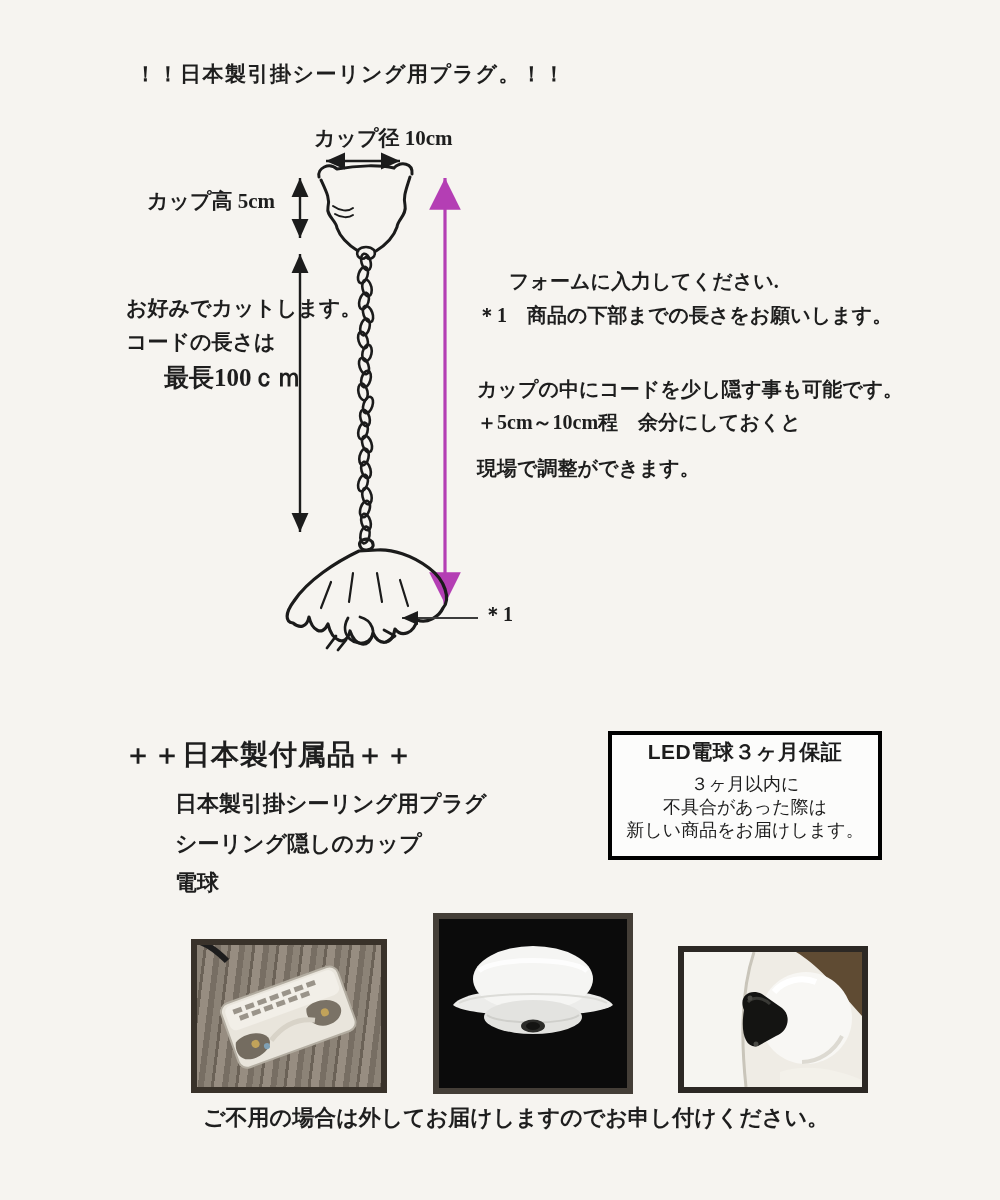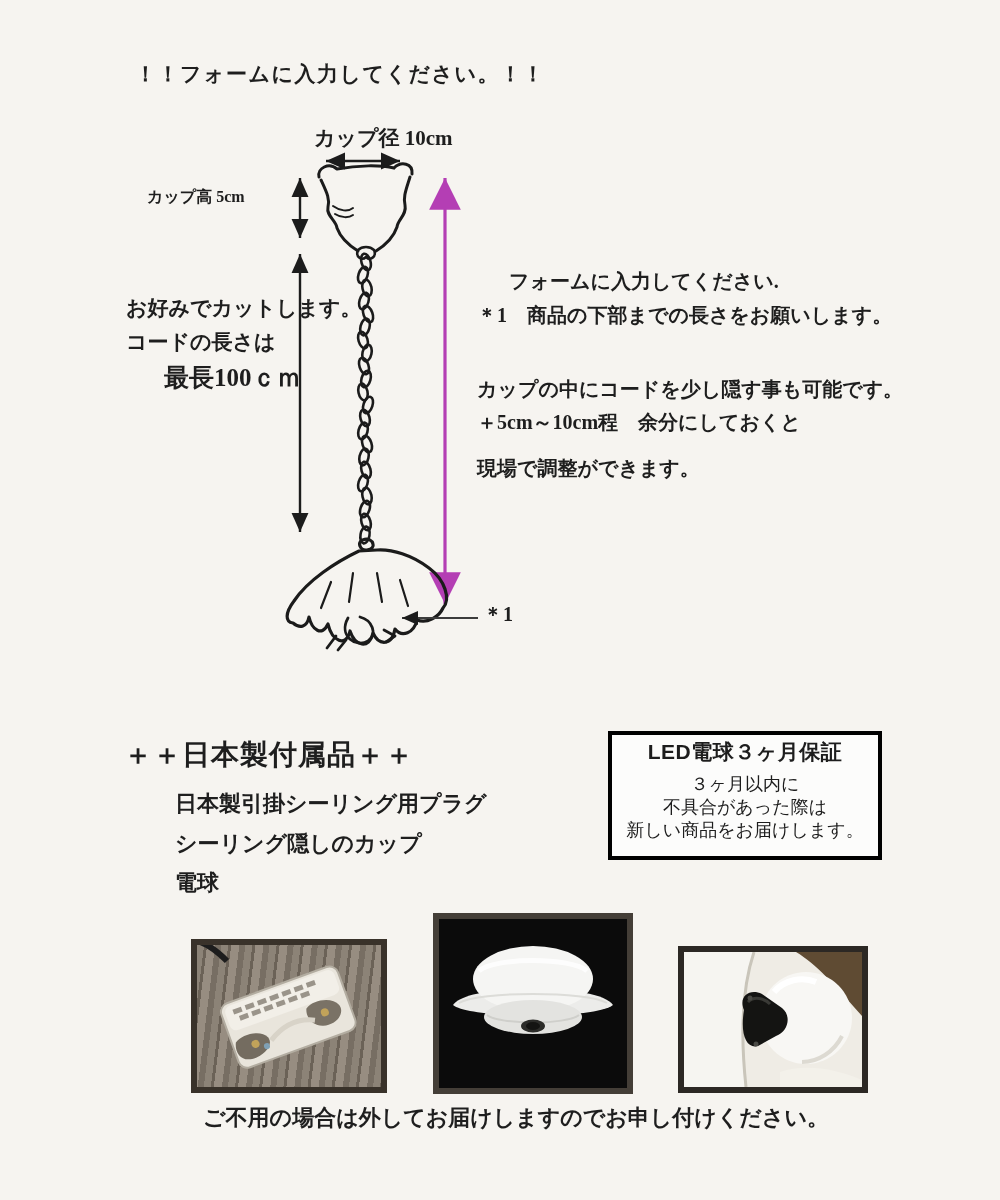--- a/index.html
+++ b/index.html
@@ -2,21 +2,21 @@
 <html><head>
 <meta charset="utf-8">
 <style>
   html,body{margin:0;padding:0;}
   .page{position:relative;width:1000px;height:1200px;background:#f6f4f0;overflow:hidden;
         font-family:"Liberation Serif","DejaVu Serif",serif;color:#1d1d1d;}
   .art{position:absolute;left:0;top:0;width:1000px;height:1200px;pointer-events:none;}
   .t{position:absolute;white-space:nowrap;font-weight:600;color:#1e1e1e;}
   .page-title{left:135px;top:60px;font-size:21px;font-weight:700;letter-spacing:1.5px;}
   .cup-dia{left:314px;top:124px;font-size:21px;font-weight:700;}
-  .cup-h{left:147px;top:187px;font-size:16px;font-weight:700;}
+  .cup-h{left:147px;top:187px;font-size:21px;font-weight:700;}
   .cut1{left:126px;top:294px;font-size:21px;}
   .cut2{left:126px;top:328px;font-size:21px;}
   .cut3{left:164px;top:361px;font-size:25px;}
   .rn1a{left:480px;top:233px;font-size:20px;}
   .rn1b{left:509px;top:268px;font-size:20px;}
   .rn1c{left:477px;top:302px;font-size:20px;}
   .rn2a{left:477px;top:376px;font-size:20px;}
   .rn2b{left:477px;top:409px;font-size:20px;}
   .rn2c{left:477px;top:455px;font-size:20px;}
   .ref1{left:483px;top:601px;font-size:20px;font-weight:700;}
@@ -108,21 +108,21 @@
       <path d="M331,582 L321,608 M353,573 L349,602 M377,573 L382,602 M400,580 L408,606" stroke-width="2.2"></path>
       <path d="M348,618 C338,636 356,648 368,641 C378,634 372,620 360,617" stroke-width="2.8"></path>
       <path d="M336,636 L327,648 M346,640 L338,650 M384,630 L395,636 L386,642" stroke-width="2.8"></path>
     </g>
 
     <g>
       <line x1="402" y1="618" x2="478" y2="618" stroke="#3c3c3c" stroke-width="2" marker-start="url(#mA)"></line>
     </g>
   </svg>
 
-  <div class="t page-title">！！フォームに入力してください。！！</div>
+  <div class="t page-title">！！日本製引掛シーリング用プラグ。！！</div>
   <div class="t cup-dia">カップ径 10cm</div>
   <div class="t cup-h">カップ高 5cm</div>
   <div class="t cut1">お好みでカットします。</div>
   <div class="t cut2">コードの長さは</div>
   <div class="t cut3">最長100ｃｍ</div>
   <div class="t rn1b">フォームに入力してください.</div>
   <div class="t rn1c">＊1　商品の下部までの長さをお願いします。</div>
   <div class="t rn2a">カップの中にコードを少し隠す事も可能です。</div>
   <div class="t rn2b">＋5cm～10cm程　余分にしておくと</div>
   <div class="t rn2c">現場で調整ができます。</div>

